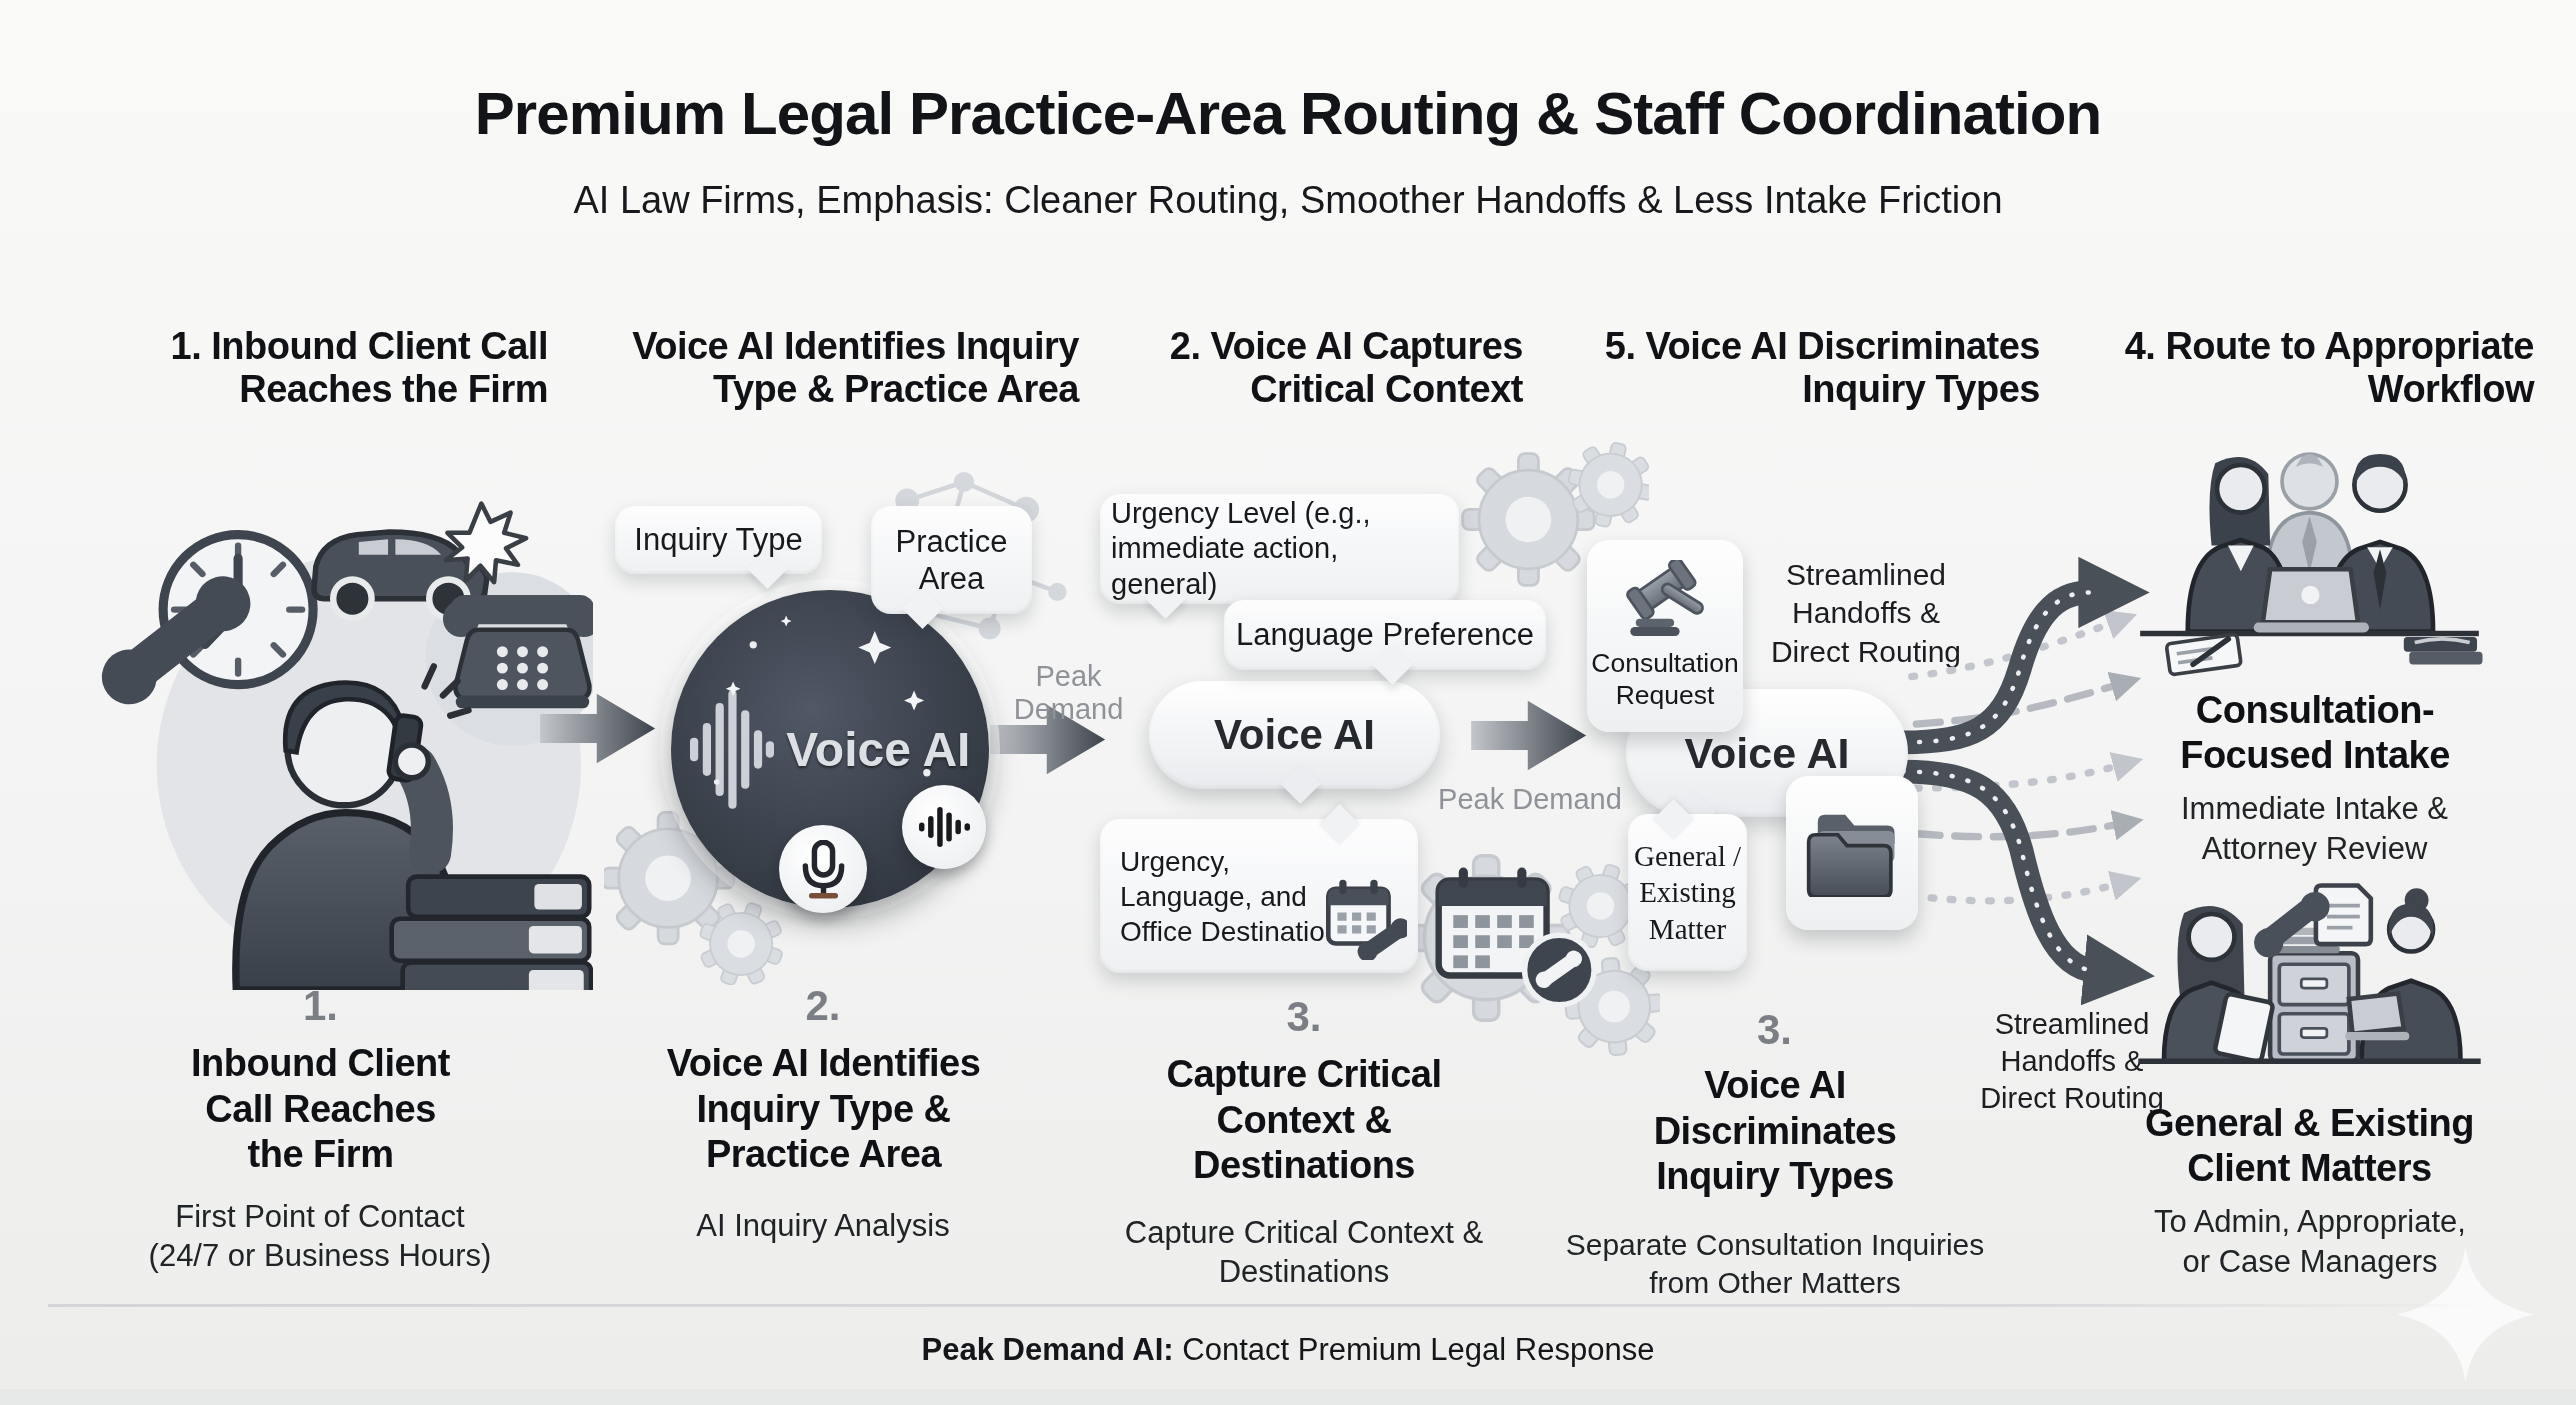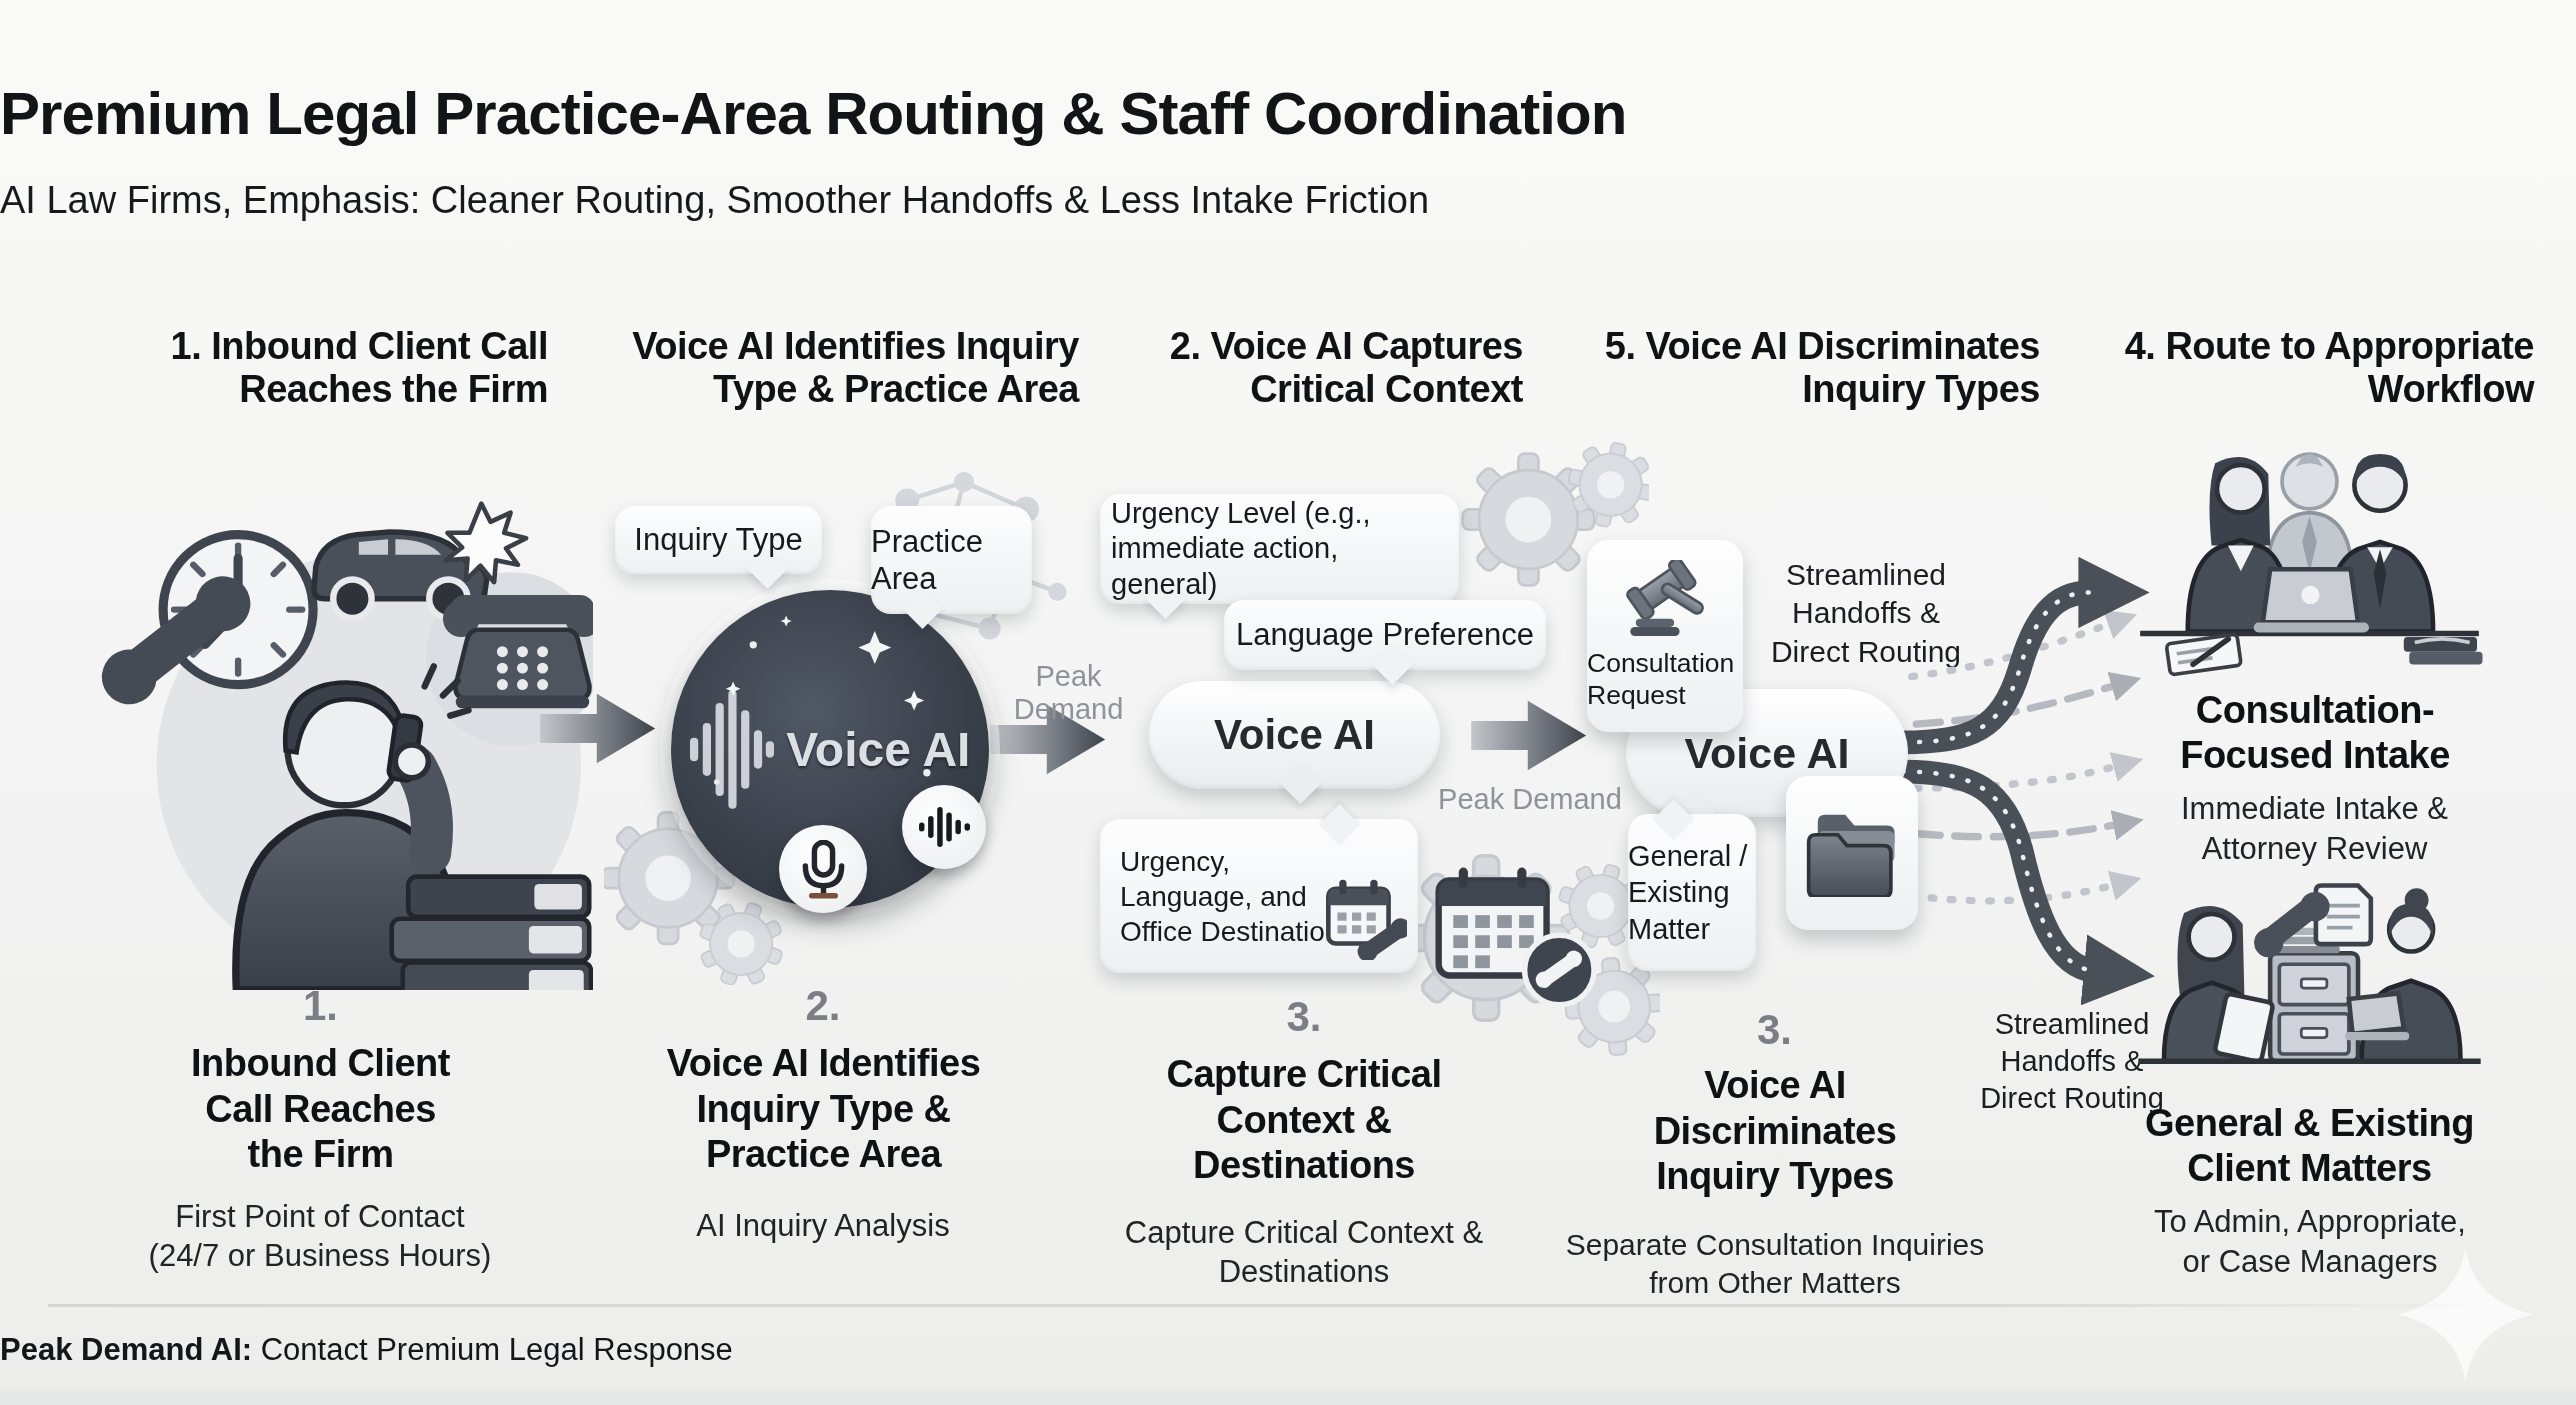--- a/index.html
+++ b/index.html
@@ -2,21 +2,21 @@
 <html style="font-size:14.6px"><head>
 <meta charset="utf-8">
 <style>
   html,body{margin:0;padding:0;}
   #stage{
     position:relative; width:2576px; height:1405px; overflow:hidden;
     background:linear-gradient(180deg,#fafaf8 0%,#f4f5f4 45%,#ededec 100%);
     font-family:"Liberation Sans", sans-serif; color:#15171a;
   }
   .abs{position:absolute;}
-  .center{}
+  .center{text-align:center;}
   
   .page-title{left:0;right:0;top:79px;font-size:60px;font-weight:700;letter-spacing:-0.9px;color:#121418;}
   .page-subtitle{left:0;right:0;top:179px;font-size:38px;font-weight:500;color:#17191d;}
   
   .col-header{font-size:38px;font-weight:700;line-height:1.14;letter-spacing:-0.5px;color:#101216;text-align:right;}
   
   .flow-arrow{width:119px;height:73px;}
   
   .bubble{background:linear-gradient(180deg,#fdfdfe 0%,#eef0f2 100%);border-radius:20px;
     box-shadow:0 7.3px 16.5px rgba(45,50,58,.18), inset 0 -1.8px 3.7px rgba(0,0,0,.05);
@@ -394,21 +394,21 @@
     <div class="center" style="font-size:26.5px;font-weight:500;line-height:1.2;margin-top:7.3px;">Consultation Request</div>
   </div>
 
   <div class="abs streamlined" style="left:1761px;top:556px;width:210px;font-size:30px;">Streamlined Handoffs &amp; Direct Routing</div>
 
   <div class="abs pill" style="left:1626px;top:689px;width:282px;height:128px;font-size:43px;border-radius:68px;">
     <span>Voice AI</span>
     <div class="tail" style="left:55px;bottom:-9.1px;background:#ecedf0;"></div>
   </div>
 
-  <div class="abs bubble" style="left:1628px;top:814px;width:128px;height:157px;font-size:29px;line-height:1.25;">
+  <div class="abs bubble" style="left:1628px;top:814px;width:119px;height:157px;font-size:29px;line-height:1.25;font-family:Liberation Serif, serif;">
     <span class="center" style="width:137px;">General / Existing Matter</span>
     <div class="tail" style="left:31px;top:-9.1px;box-shadow:-1.8px -1.8px 5.5px rgba(45,50,58,.08);"></div>
   </div>
 
   <div class="abs card" style="left:1786px;top:776px;width:132px;height:154px;">
     <svg width="95" height="88" viewBox="0 0 104 96">
       <path d="M14,14 q0,-8 8,-8 h22 l10,12 h36 q8,0 8,8 v12 h-84 Z" fill="#596069"></path>
       <rect x="14" y="24" width="84" height="34" rx="6" fill="#878d96"></rect>
       <path d="M4,36 q0,-8 8,-8 h24 l10,12 h40 q8,0 8,8 v40 q0,8 -8,8 h-74 q-8,0 -8,-8 Z" fill="url(#gFold)" stroke="#2f343b" stroke-width="4"></path>
     </svg>

